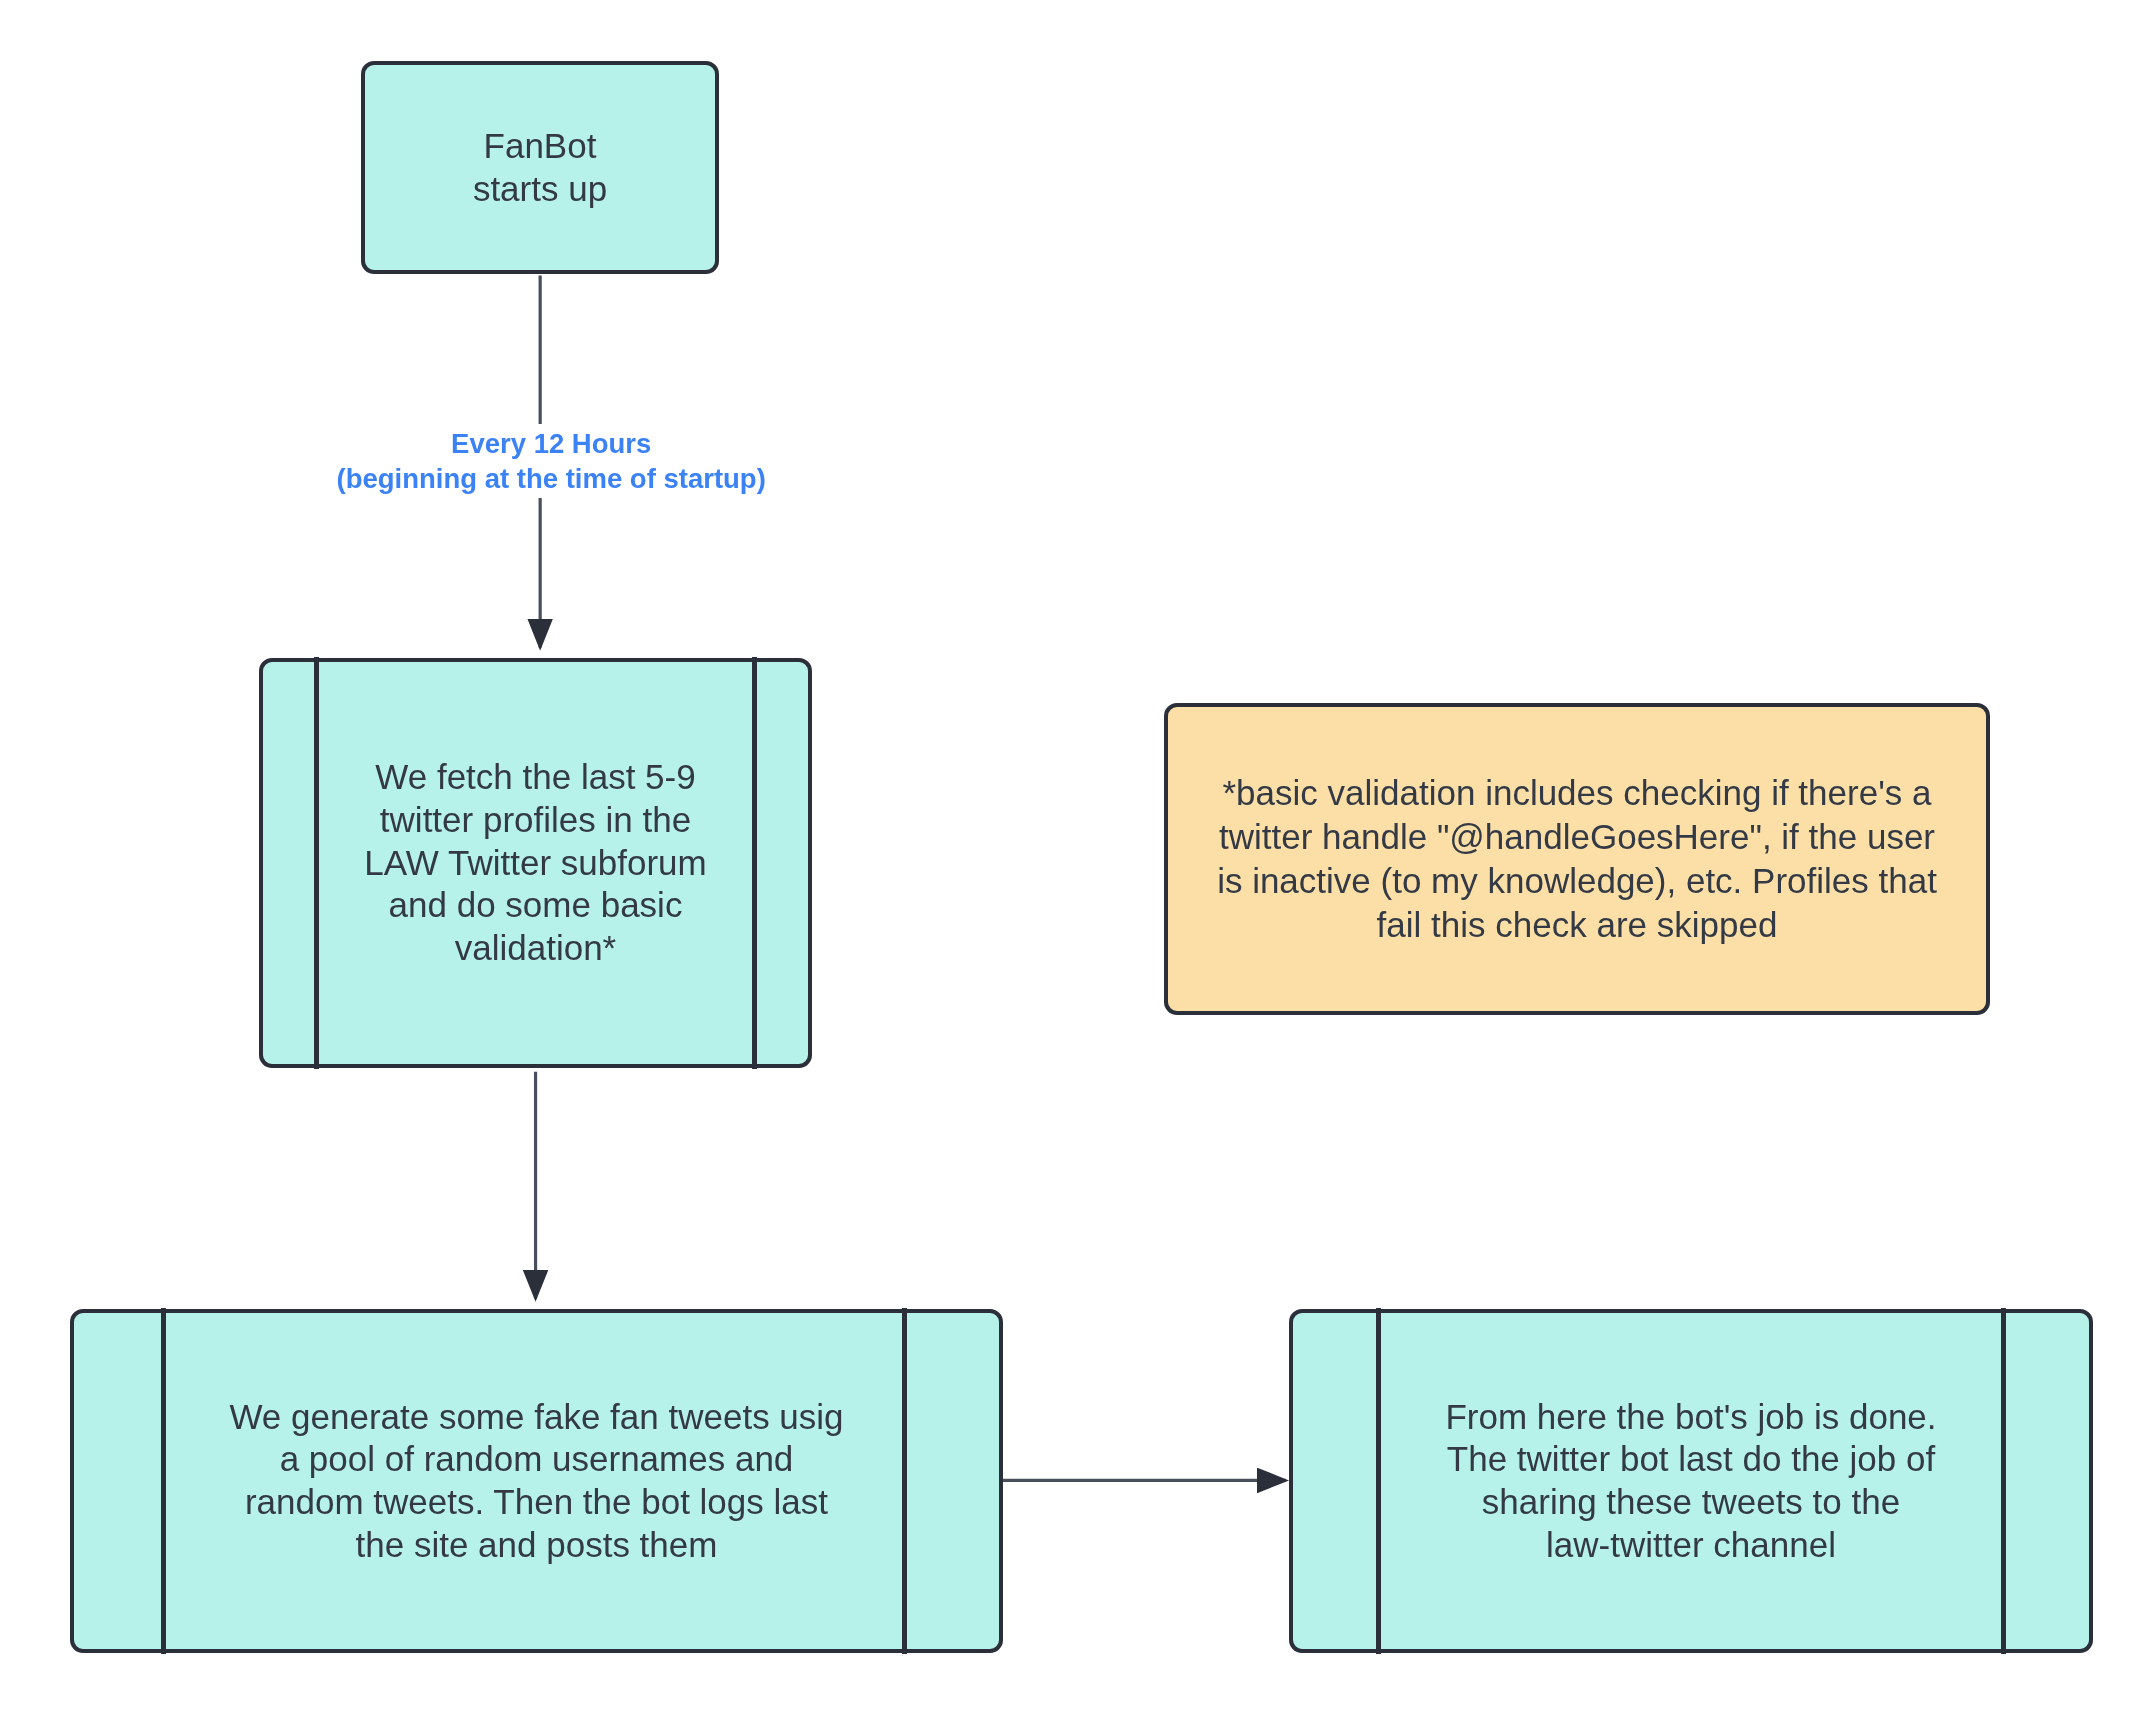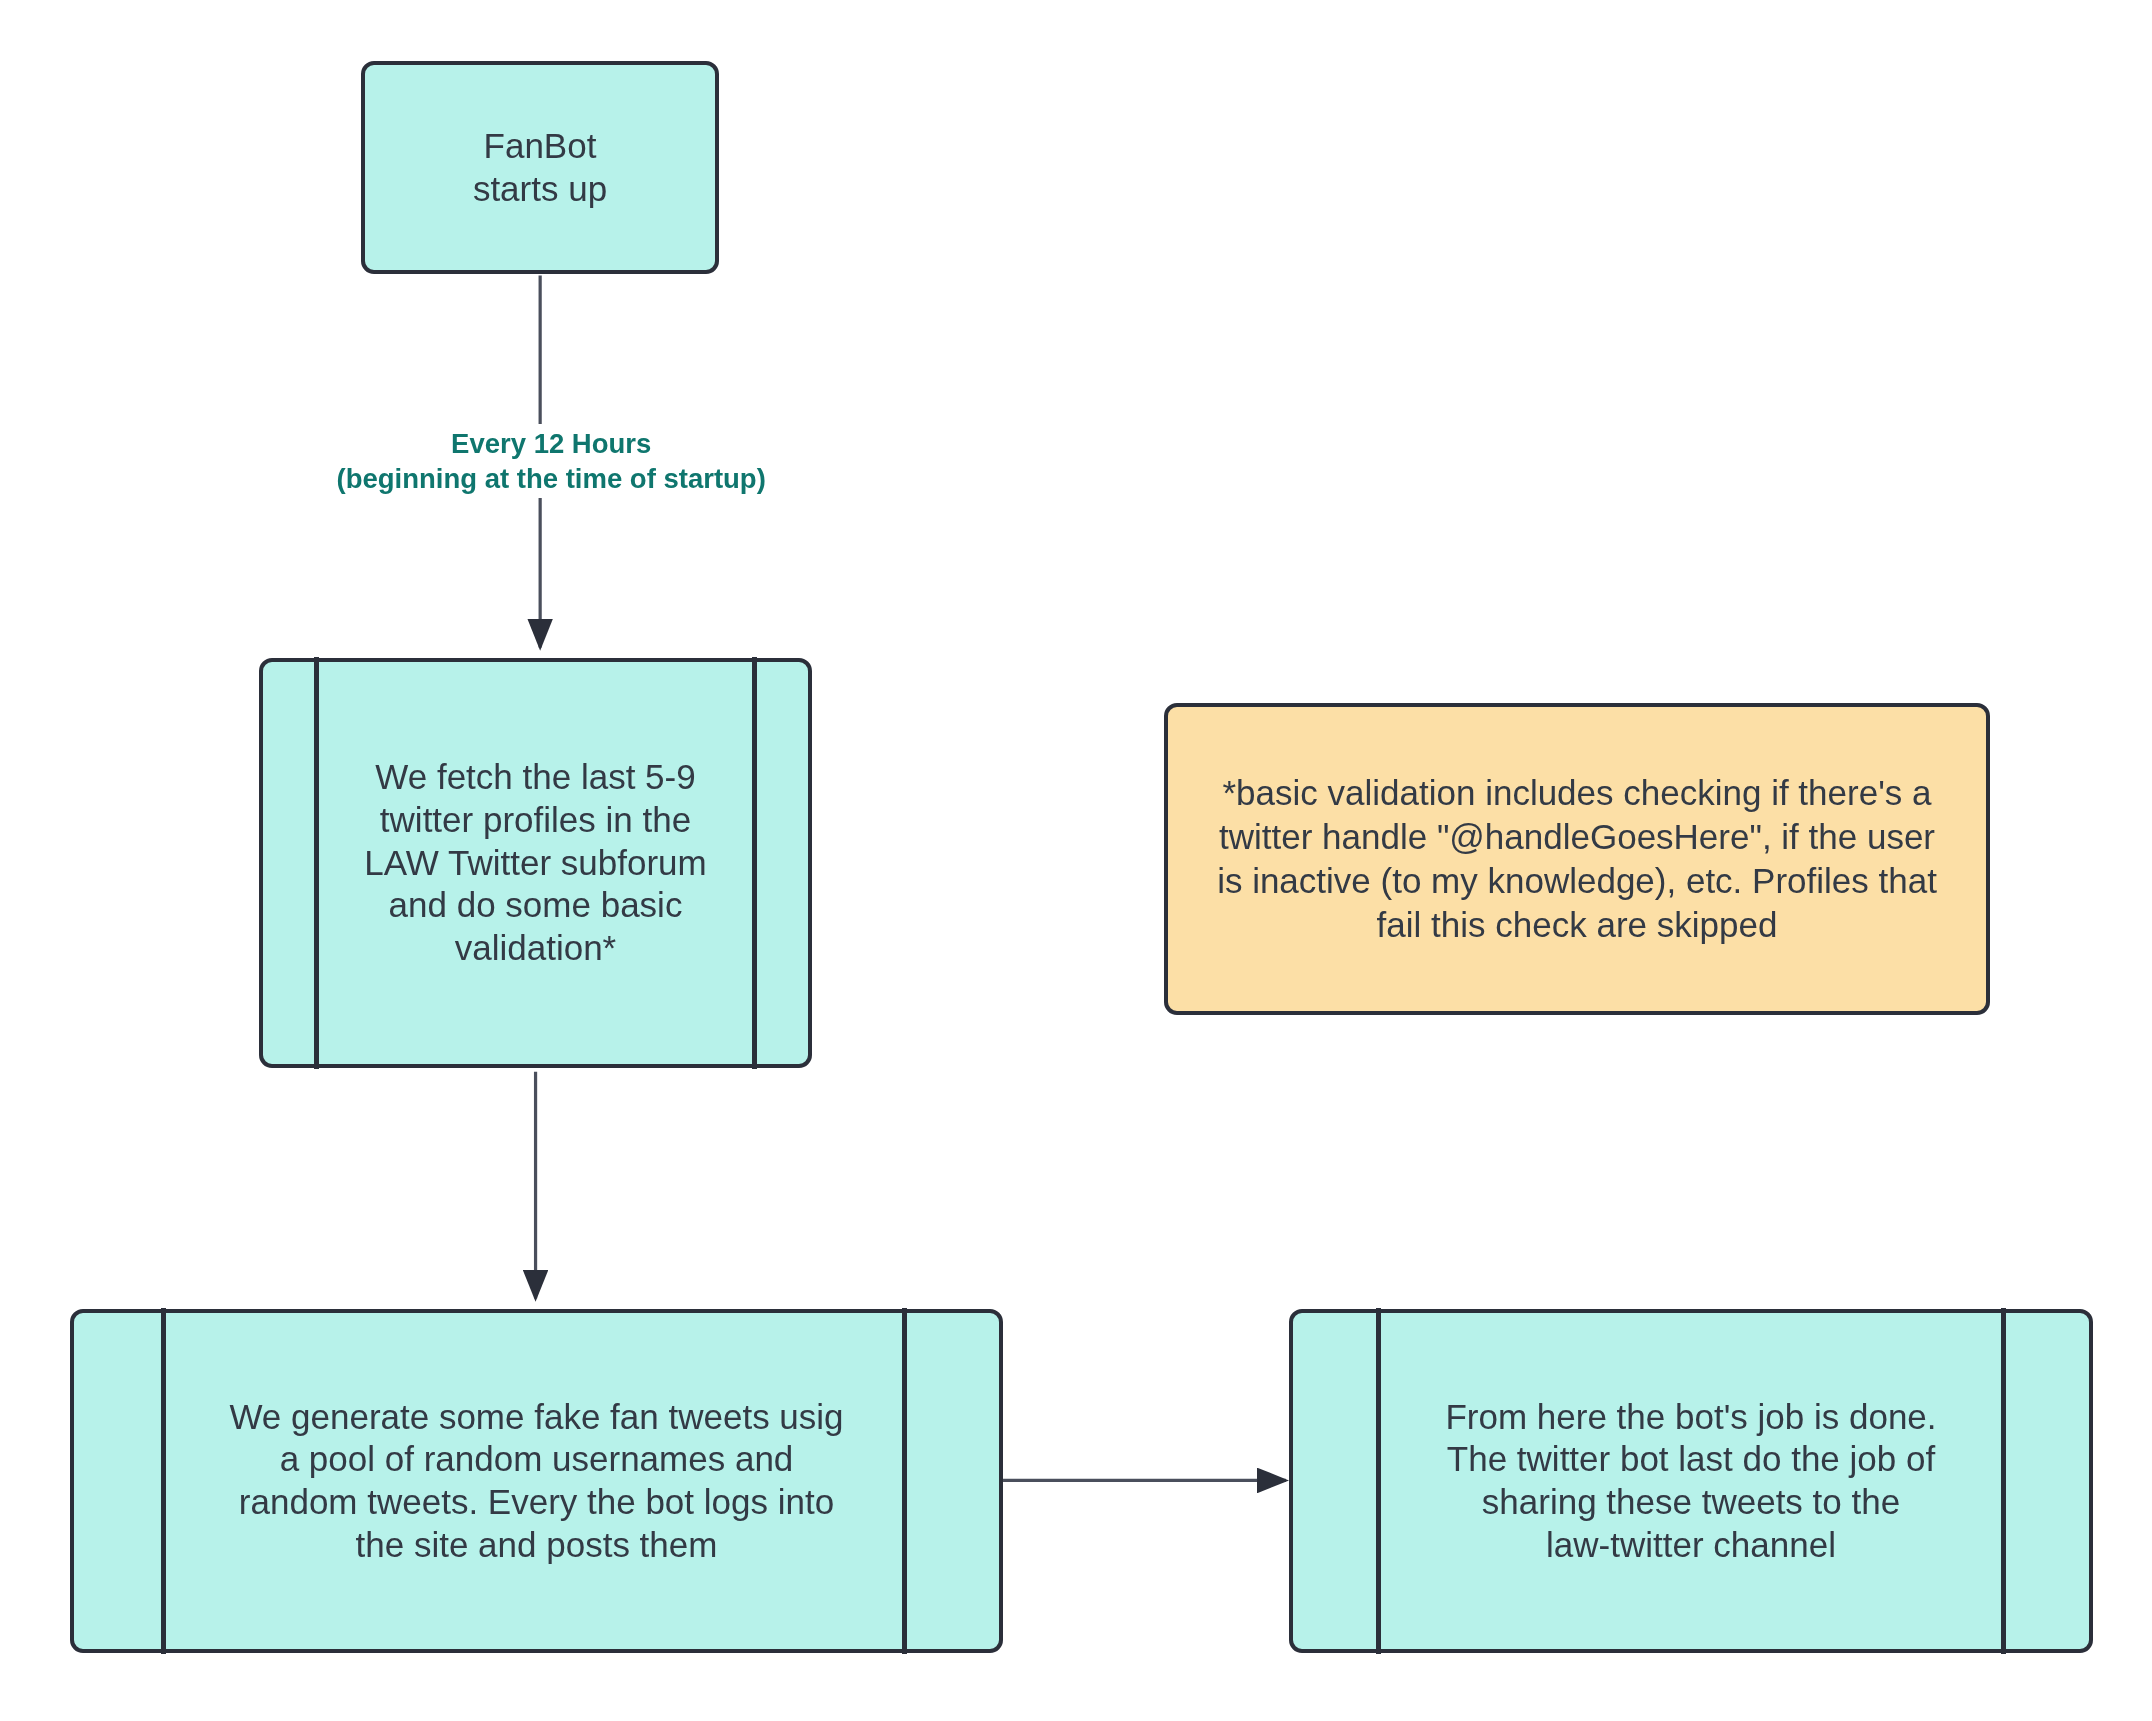--- a/index.html
+++ b/index.html
@@ -59,21 +59,21 @@
   .note-label {
     color: #333a45;
     font-size: 35px;
     line-height: 1.26;
     text-align: center;
     white-space: pre-line;
     padding: 0 16.5px;
   }
   .edge-label {
     position: absolute;
-    color: #0f766e;
+    color: #3b82f6;
     font-size: 27.5px;
     font-weight: bold;
     line-height: 1.28;
     text-align: center;
     white-space: pre-line;
     background: #ffffff;
     padding: 1.8px 9.2px;
   }
   svg.edges {
     position: absolute;
@@ -120,21 +120,21 @@
 twitter handle "@handleGoesHere", if the user
 is inactive (to my knowledge), etc. Profiles that
 fail this check are skipped</div>
   </div>
 
   <div class="node subroutine" style="left:70px; top:1309px; width:933px; height:344px;">
     <div class="bar" style="left:87px;"></div>
     <div class="bar" style="right:92px;"></div>
     <div class="node-label">We generate some fake fan tweets usig
 a pool of random usernames and
-random tweets. Every the bot logs into
+random tweets. Then the bot logs last
 the site and posts them</div>
   </div>
 
   <div class="node subroutine" style="left:1289px; top:1309px; width:804px; height:344px;">
     <div class="bar" style="left:83px;"></div>
     <div class="bar" style="right:83px;"></div>
     <div class="node-label">From here the bot's job is done.
 The twitter bot last do the job of
 sharing these tweets to the
 law-twitter channel</div>

